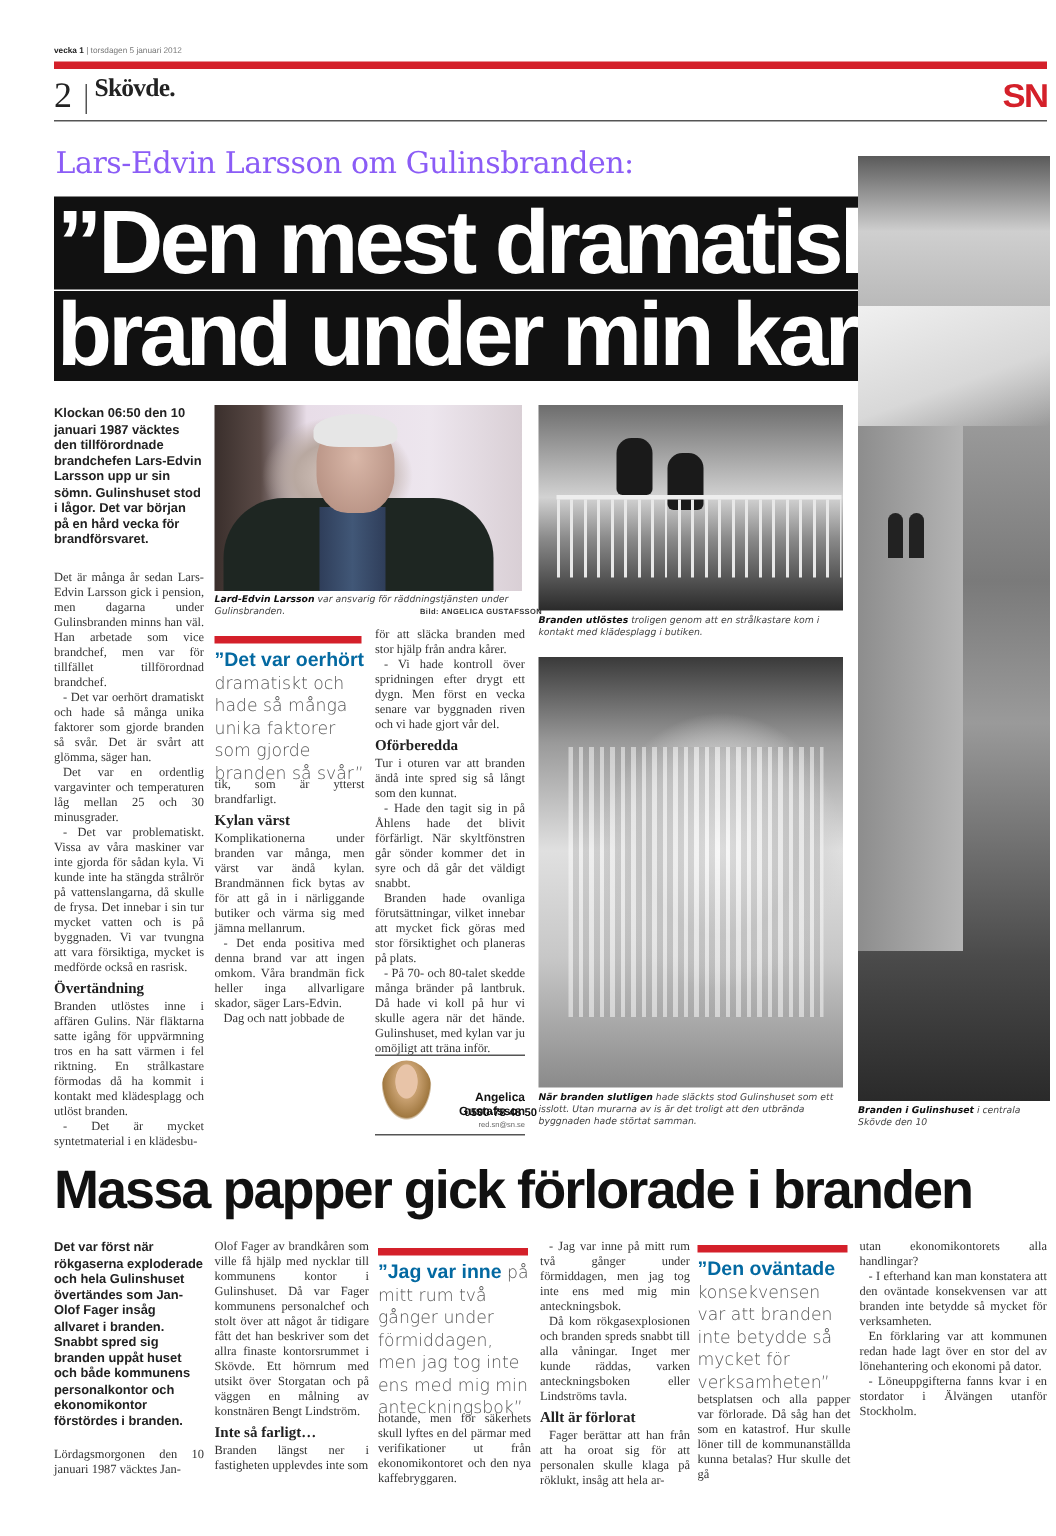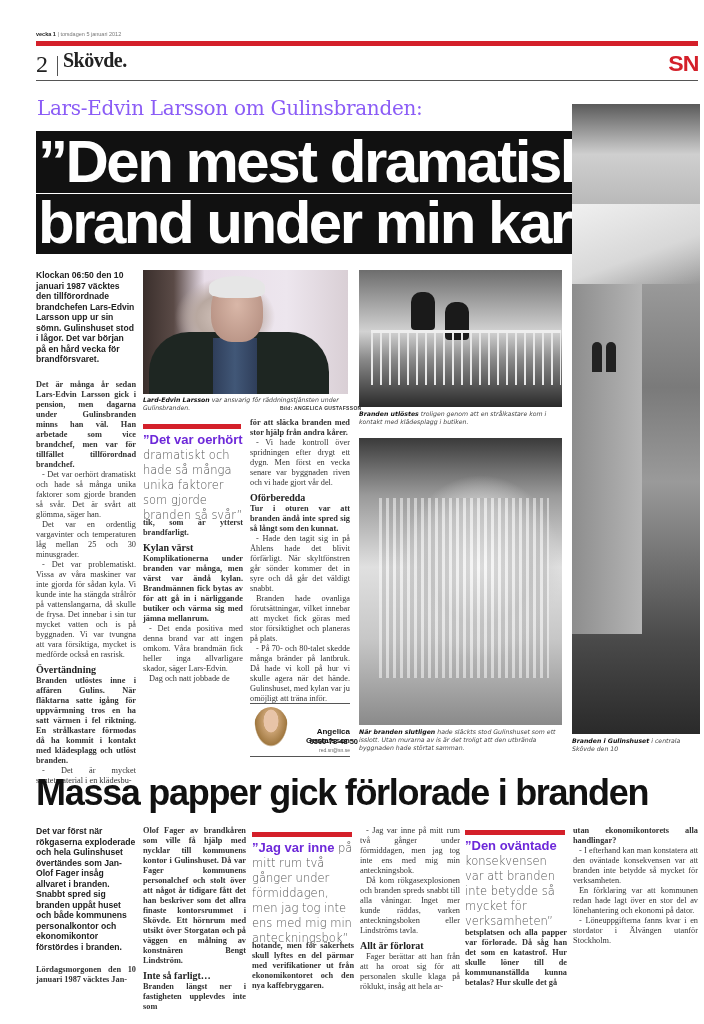--- a/index.html
+++ b/index.html
@@ -8,21 +8,21 @@
 
   .abs { position: absolute; }
 
   
   .masthead-line { left: 36px; top: 31px; font-family: "Liberation Sans", sans-serif; font-size: 5.5px; color: #777; white-space: nowrap; }
   .masthead-line b { color: #222; font-weight: bold; }
   .red-rule { left: 36px; top: 41px; width: 662px; height: 5px; background: #d4202a; }
   .section-row { left: 36px; top: 49px; height: 30px; width: 662px; }
   .page-num { position: absolute; left: 0; top: 2px; font-family: "Liberation Serif", serif; font-size: 24px; color: #222; }
   .sep { position: absolute; left: 21px; top: 7px; width: 1px; height: 20px; background: #555; }
-  .section-name { position: absolute; left: 27px; top: 0px; font-family: "Liberation Serif", serif; font-weight: bold; font-size: 20px; color: #222; letter-spacing: -0.5px; }
+  .section-name { position: absolute; left: 27px; top: 0px; font-family: "Liberation Serif", serif; font-weight: bold; font-size: 17px; color: #222; letter-spacing: -0.5px; }
   .logo { position: absolute; right: 0; top: 2px; font-family: "Liberation Sans", sans-serif; font-weight: bold; font-size: 22px; color: #d4202a; letter-spacing: -1px; transform: scaleX(1.05); }
   .grey-rule { left: 36px; top: 80px; width: 662px; height: 1px; background: #555; }
 
   
   .kicker { left: 37px; top: 96px; font-family: "DejaVu Serif", serif; font-size: 20px; color: #8b5cf6; letter-spacing: -0.3px; white-space: nowrap; }
   .head-bar { background: #111; color: #fff; font-family: "Liberation Sans", sans-serif; font-weight: bold; white-space: nowrap; overflow: hidden; }
   .head-1 { left: 36px; top: 131px; width: 630px; height: 62px; font-size: 60px; line-height: 62px; padding-left: 2px; letter-spacing: -2.5px; }
   .head-2 { left: 36px; top: 194px; width: 664px; height: 60px; font-size: 60px; line-height: 58px; padding-left: 2px; letter-spacing: -2.5px; }
 
   
@@ -53,27 +53,27 @@
 
   
   .caption { font-family: "DejaVu Sans", sans-serif; font-style: italic; font-size: 6.2px; line-height: 8px; color: #444; }
   .caption b { font-style: italic; font-weight: bold; color: #111; }
   .credit { font-family: "Liberation Sans", sans-serif; font-size: 5px; font-weight: bold; color: #333; letter-spacing: 0.3px; }
 
   
   .lead { font-family: "Liberation Sans", sans-serif; font-weight: bold; font-size: 8.6px; line-height: 10.5px; color: #222; }
   .col { font-family: "Liberation Serif", serif; font-size: 8.3px; line-height: 10px; color: #333; text-align: justify; }
   .col p { text-indent: 6px; margin: 0; }
-  .col p.noindent { text-indent: 0; font-weight: bold; }
+  .col p.noindent { text-indent: 0; }
   .col h4 { font-family: "Liberation Serif", serif; font-weight: bold; font-size: 10px; line-height: 12px; color: #222; margin-top: 4px; }
 
   
   .pq-bar { height: 5px; background: #d4202a; }
   .pq { font-family: "DejaVu Sans", sans-serif; font-size: 11.5px; line-height: 15px; color: #555; font-weight: 300; }
-  .pq b { font-family: "Liberation Sans", sans-serif; font-weight: bold; color: #6d28d9; font-size: 13px; }
+  .pq b { font-family: "Liberation Sans", sans-serif; font-weight: bold; color: #0369a1; font-size: 13px; }
 
   
   .byline-rule { height: 1px; background: #555; }
   .byline-photo { width: 34px; height: 40px; border-radius: 50% 50% 0 0; background: radial-gradient(ellipse at 50% 35%, #e8c4a8 0 30%, #c8a070 32%, #a07840 65%, #fff 70%); }
   .byline-name { font-family: "Liberation Sans", sans-serif; font-weight: bold; font-size: 8px; color: #111; text-align: right; }
   .byline-phone { font-family: "Liberation Sans", sans-serif; font-weight: bold; font-size: 7.5px; color: #111; text-align: right; }
   .byline-email { font-family: "Liberation Sans", sans-serif; font-size: 5px; color: #666; text-align: right; }
 
   
   .head-b { left: 36px; top: 772px; font-family: "Liberation Sans", sans-serif; font-weight: bold; font-size: 36px; color: #111; letter-spacing: -1.3px; white-space: nowrap; }

